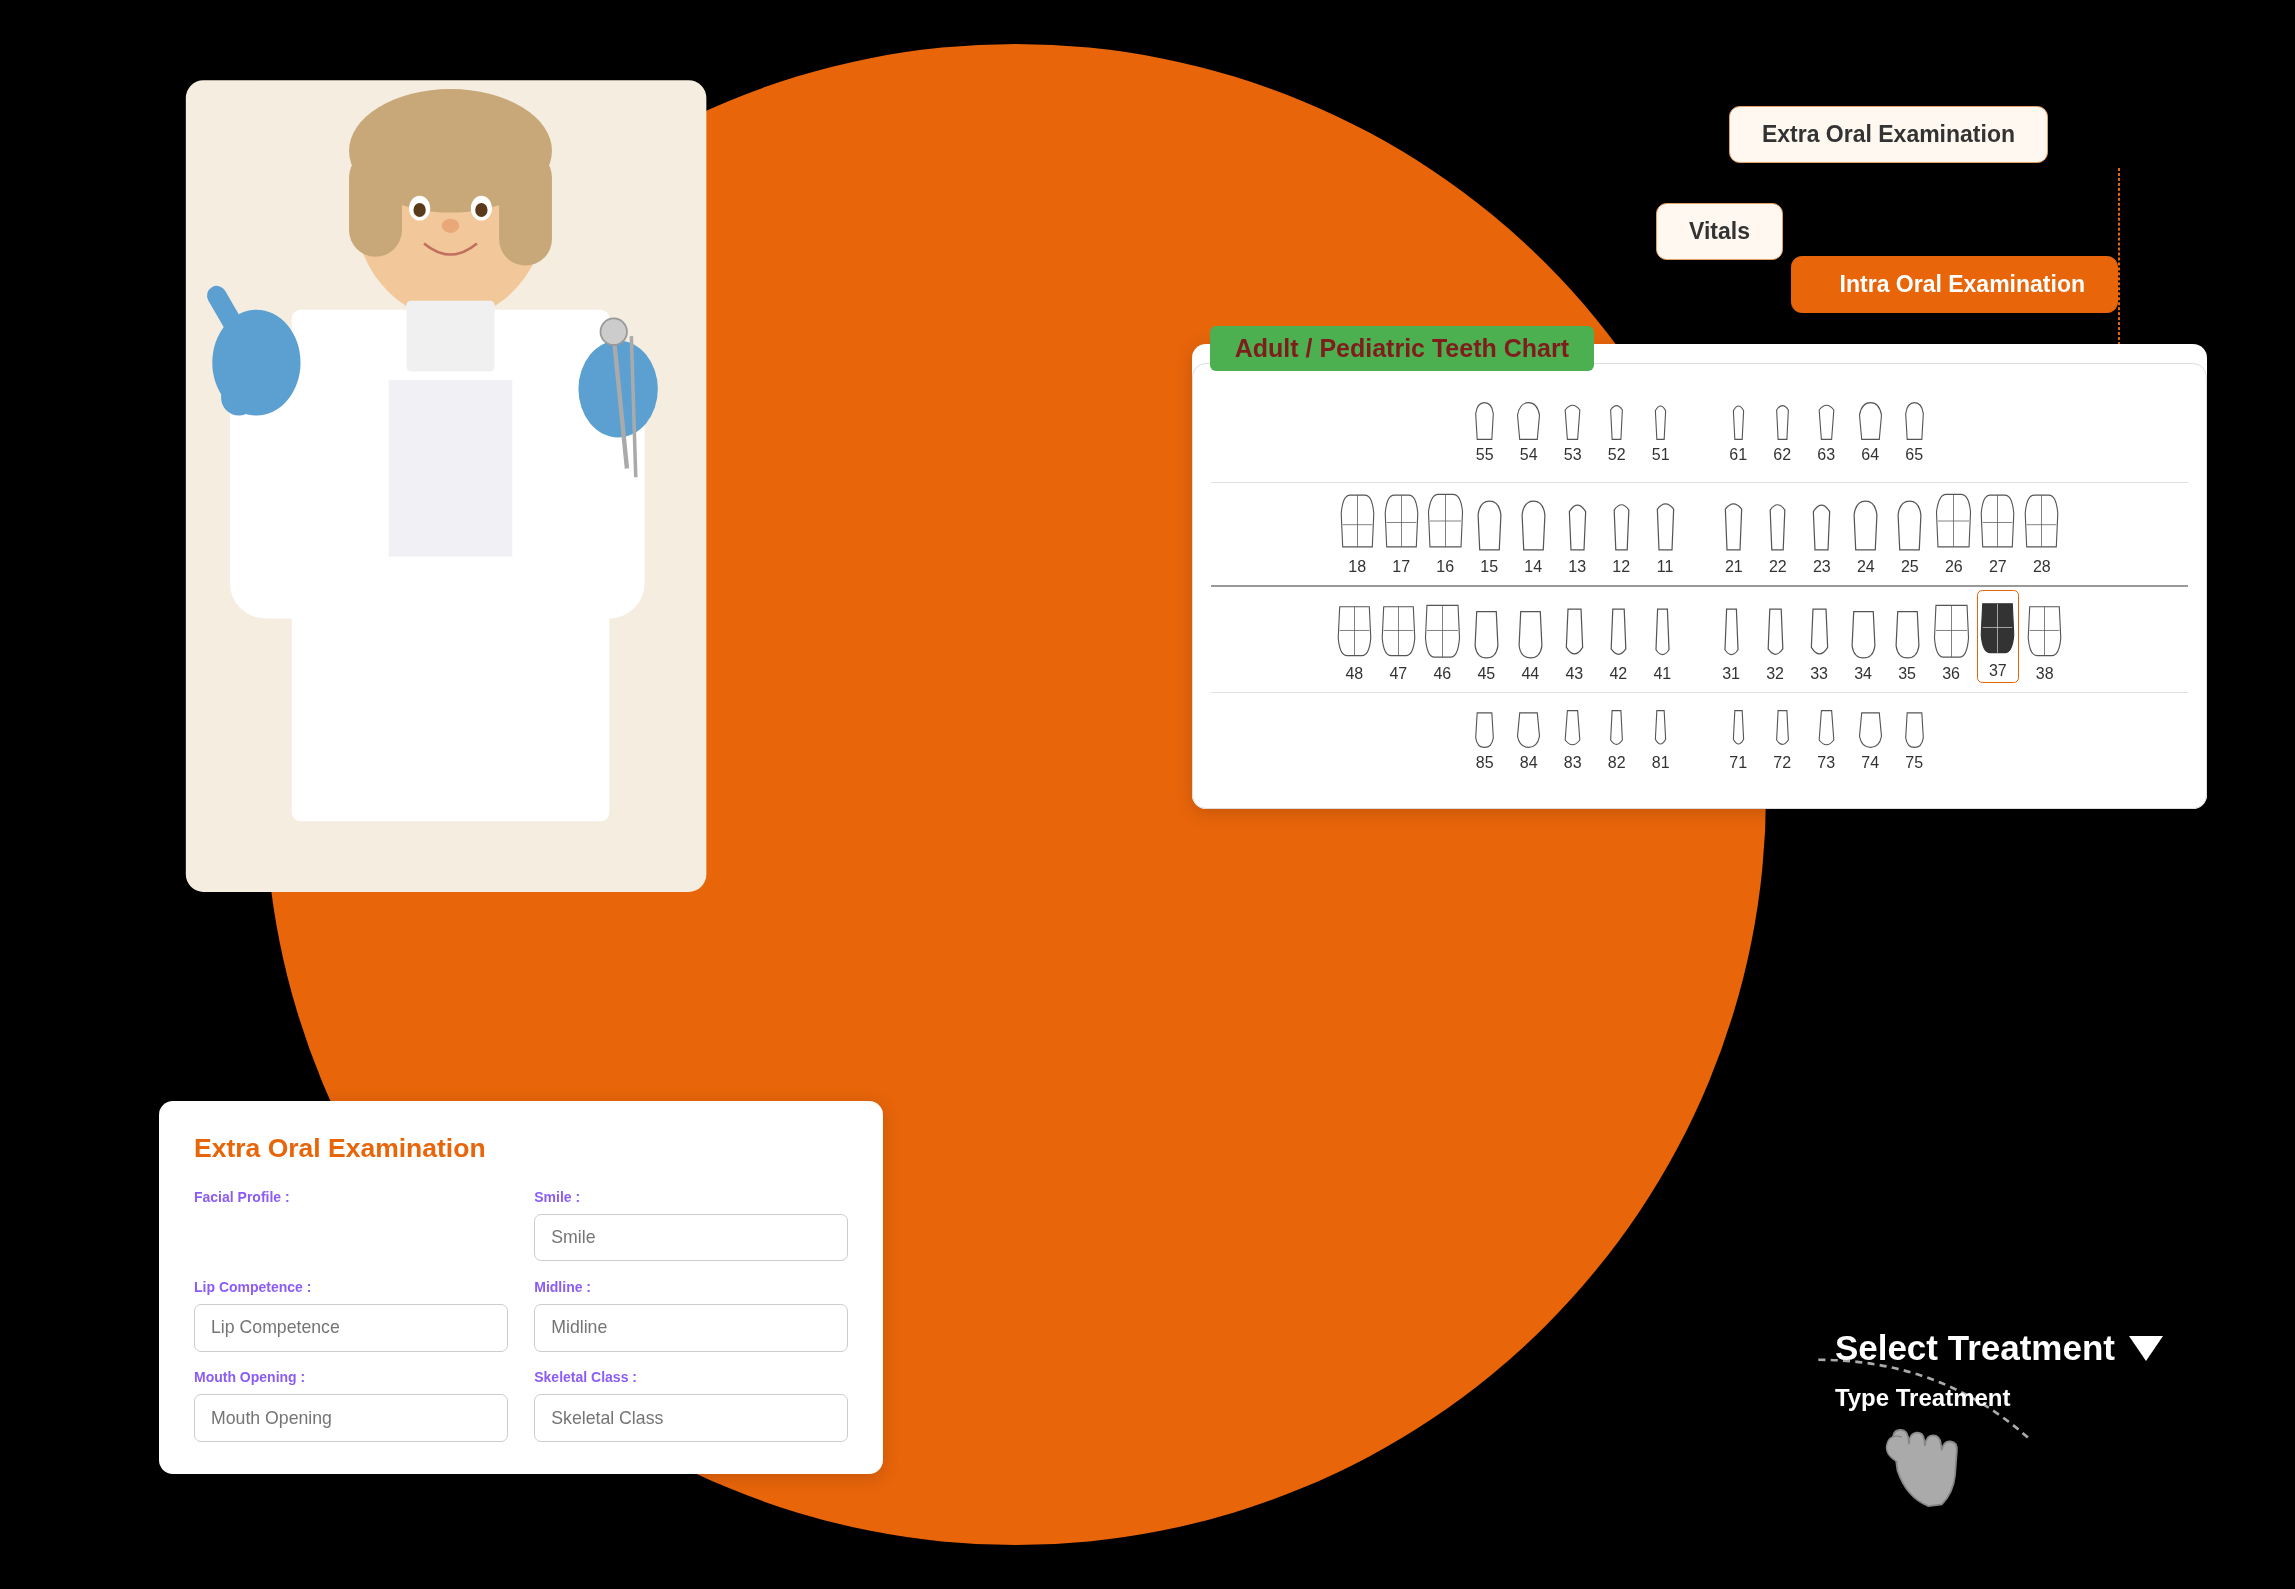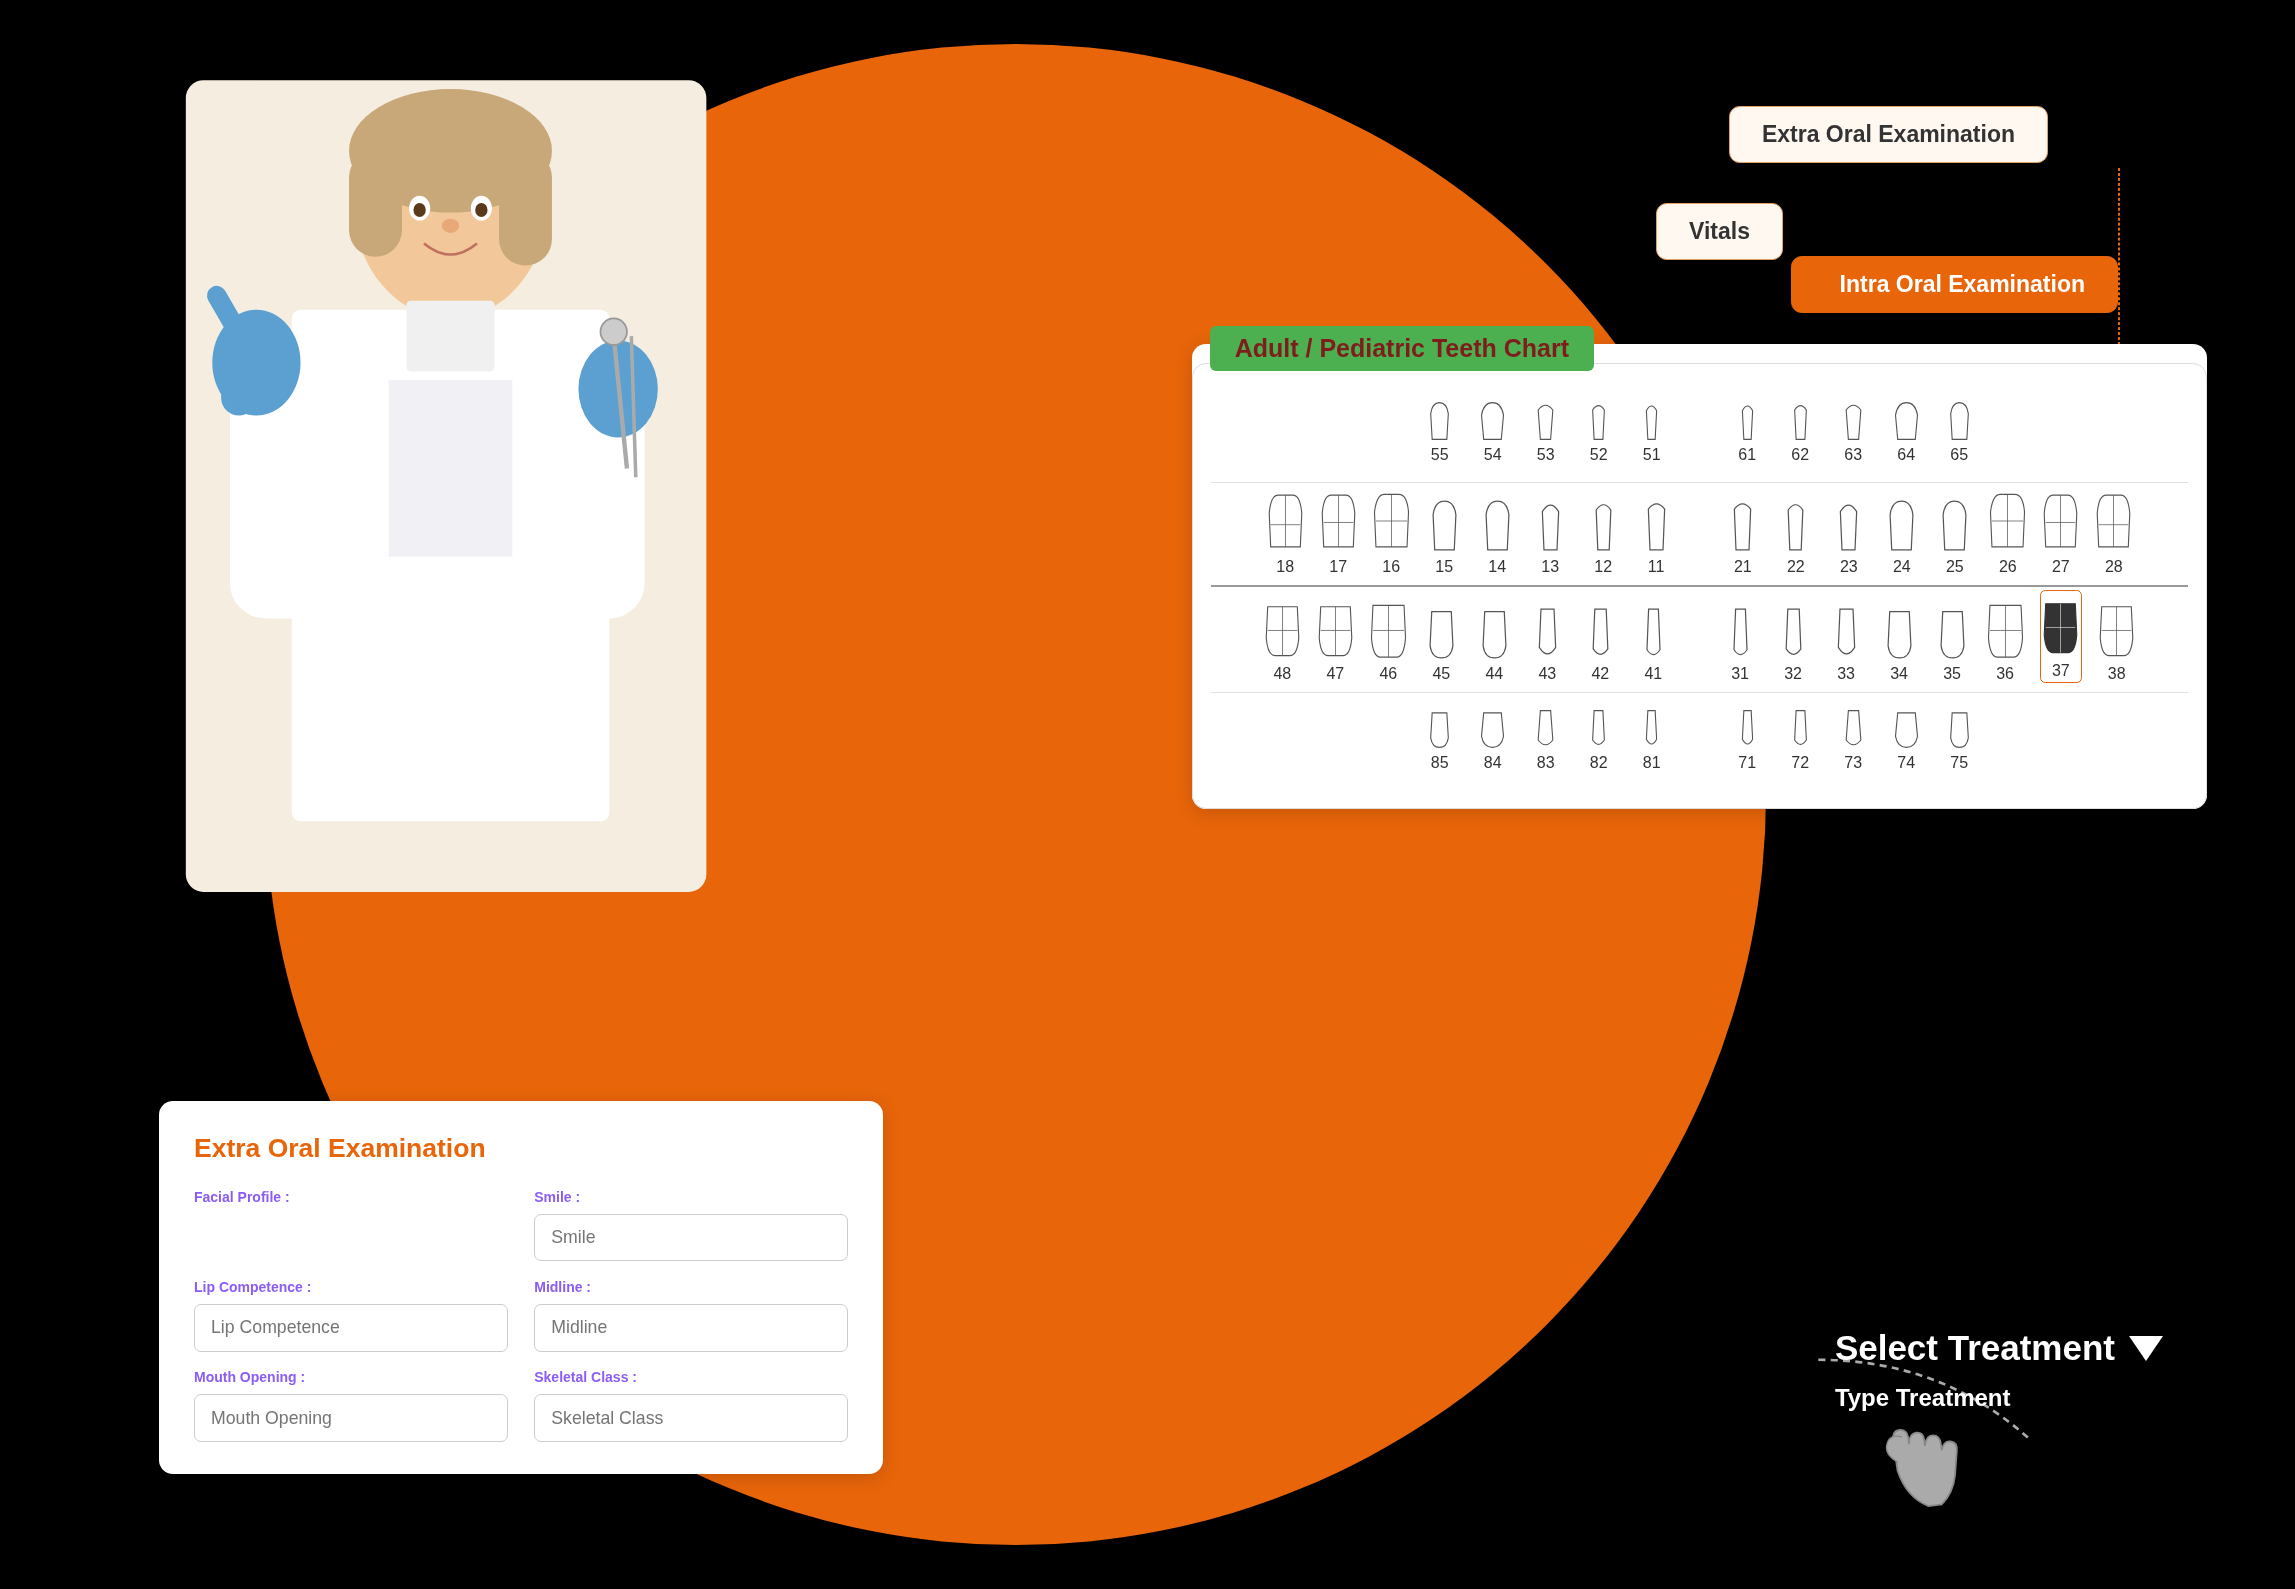--- a/index.html
+++ b/index.html
@@ -101,21 +101,21 @@
       padding: 26.5px 17.7px 17.7px;
       border: 1.8px solid #ddd;
       margin-top: -8.8px;
     }
 
     .teeth-row {
       display: flex;
       justify-content: center;
       align-items: flex-end;
       margin-bottom: 8.8px;
-      gap: 16px;
+      gap: 7px;
     }
 
     .tooth-item {
       display: flex;
       flex-direction: column;
       align-items: center;
       gap: 3.5px;
     }
 
     .tooth-svg {

